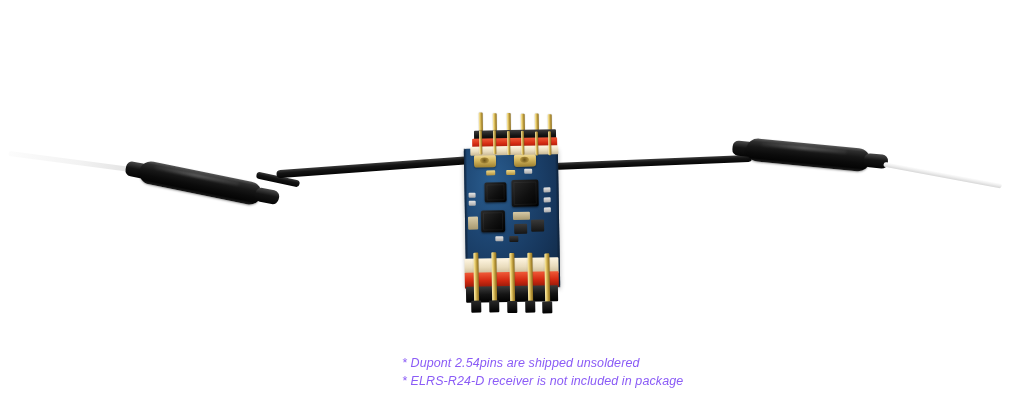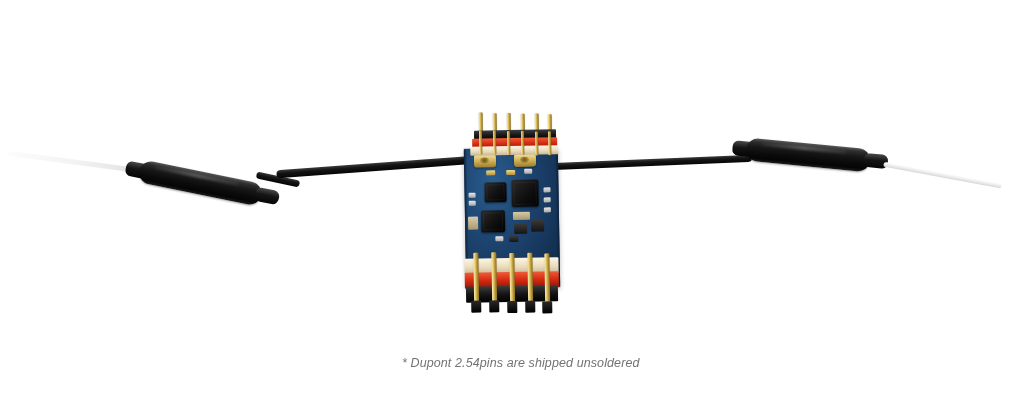--- a/index.html
+++ b/index.html
@@ -109,21 +109,21 @@
   .band-cream{background:linear-gradient(to bottom,#fff6e2,#e9dcbd 55%,#c9b894);}
   .band-red{background:linear-gradient(to bottom,#f05a38,#d42a12 50%,#8d1708);}
   .band-black{background:linear-gradient(to bottom,#3c3c3c,#151515 50%,#000);}
   .pin{position:absolute;width:4px;
     background:linear-gradient(to right,#fff0b4 0%,#e3c766 35%,#b08f34 70%,#8d6f22 100%);
     border-radius:1px;box-shadow:0 0 1px rgba(0,0,0,.4);}
 
   
   #caption{
     position:absolute;left:402px;top:354px;width:420px;
-    font-style:italic;font-size:12.5px;line-height:18px;color:#737373;
+    font-style:italic;font-size:12.5px;line-height:18px;color:#8b5cf6;
     white-space:nowrap;letter-spacing:.1px;
   }
   #caption .line{display:block;}
 </style>
 </head>
 <body>
 
 <div id="stage">
 
   <div class="coax coax-left-2"></div>
@@ -206,15 +206,16 @@
 
     <div style="position:absolute;left:8px;top:42px;width:10px;height:12px;background:linear-gradient(to bottom,#2a2a2a,#000);border-radius:1px;"></div>
     <div style="position:absolute;left:26px;top:42px;width:10px;height:12px;background:linear-gradient(to bottom,#2a2a2a,#000);border-radius:1px;"></div>
     <div style="position:absolute;left:44px;top:43px;width:10px;height:12px;background:linear-gradient(to bottom,#2a2a2a,#000);border-radius:1px;"></div>
     <div style="position:absolute;left:62px;top:43px;width:10px;height:12px;background:linear-gradient(to bottom,#2a2a2a,#000);border-radius:1px;"></div>
     <div style="position:absolute;left:79px;top:44px;width:10px;height:12px;background:linear-gradient(to bottom,#2a2a2a,#000);border-radius:1px;"></div>
   </div>
 
   <div id="caption">
     <span class="line">* Dupont 2.54pins are shipped unsoldered</span>
+    <span class="line">* ELRS-R24-D receiver is not included in package</span>
   </div>
 
 </div>
 
 </body></html>

